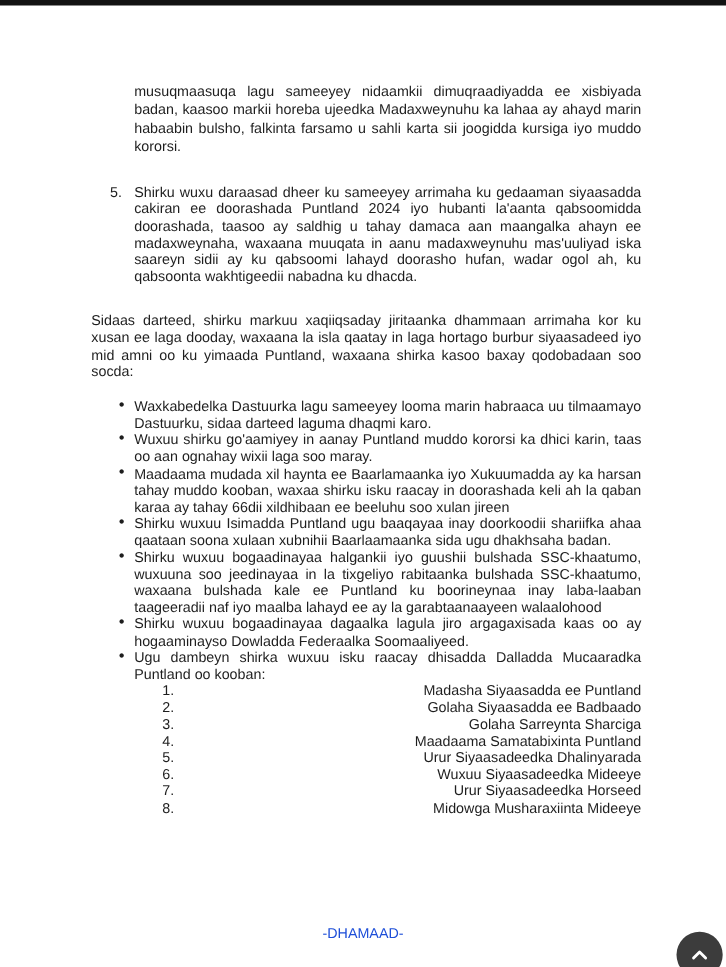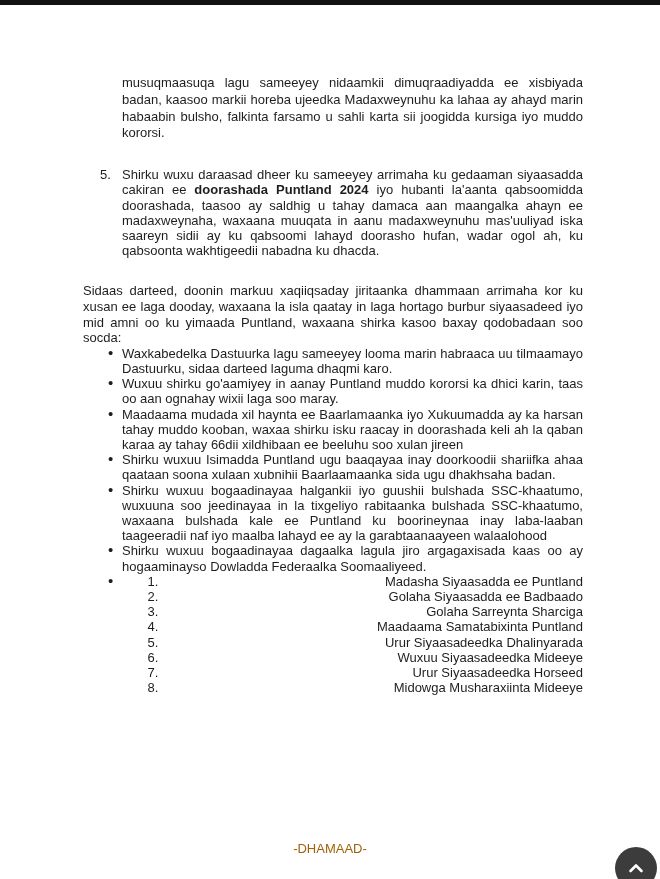--- a/index.html
+++ b/index.html
@@ -36,28 +36,28 @@
   .item5{
     display:flex;
     margin-top:25px;
     margin-left:17px;
     line-height:15.2px;
   }
   .item5 .num{
     flex:0 0 22px;
   }
   .item5 .body{ flex:1; }
-  b{ font-weight:bold; }
+  b{ font-weight:normal; }
   .conclusion{
     margin-top:25px;
     line-height:15.6px;
   }
   ul.resolutions{
     list-style:none;
-    margin-top:0;
+    margin-top:16px;
     line-height:15.2px;
   }
   ul.resolutions > li{
     position:relative;
     padding-left:39px;
   }
   ul.resolutions > li::before{
     content:"\2022";
     position:absolute;
     left:25px; top:-1px;
@@ -69,21 +69,21 @@
     padding-left:38px;
     text-align:right;
   }
   ol.coalition li{ padding-left:4px; }
   .end-marker{
     position:absolute;
     top:841px; left:0;
     width:660px;
     text-align:center;
     font-size:13px;
-    color:#a16207;
+    color:#1d4ed8;
   }
   .scroll-top{
     position:absolute;
     right:3px; bottom:-10px;
     width:42px; height:42px;
     border-radius:50%;
     background:#3c3c3c;
     border:none;
     cursor:pointer;
     display:flex;
@@ -100,30 +100,31 @@
 
   <div class="doc">
 
     <p class="intro">musuqmaasuqa lagu sameeyey nidaamkii dimuqraadiyadda ee xisbiyada badan, kaasoo markii horeba ujeedka Madaxweynuhu ka lahaa ay ahayd marin habaabin bulsho, falkinta farsamo u sahli karta sii joogidda kursiga iyo muddo kororsi.</p>
 
     <div class="item5">
       <span class="num">5.</span>
       <p class="body"><span>Shirku wuxu daraasad dheer ku sameeyey arrimaha ku gedaaman siyaasadda cakiran ee </span><b>doorashada Puntland 2024</b><span> iyo hubanti la'aanta qabsoomidda doorashada, taasoo ay saldhig u tahay damaca aan maangalka ahayn ee madaxweynaha, waxaana muuqata in aanu madaxweynuhu mas'uuliyad iska saareyn sidii ay ku qabsoomi lahayd doorasho hufan, wadar ogol ah, ku qabsoonta wakhtigeedii nabadna ku dhacda.</span></p>
     </div>
 
-    <p class="conclusion">Sidaas darteed, doonin markuu xaqiiqsaday jiritaanka dhammaan arrimaha kor ku xusan ee laga dooday, waxaana la isla qaatay in laga hortago burbur siyaasadeed iyo mid amni oo ku yimaada Puntland, waxaana shirka kasoo baxay qodobadaan soo socda:</p>
+    <p class="conclusion">Sidaas darteed, shirku markuu xaqiiqsaday jiritaanka dhammaan arrimaha kor ku xusan ee laga dooday, waxaana la isla qaatay in laga hortago burbur siyaasadeed iyo mid amni oo ku yimaada Puntland, waxaana shirka kasoo baxay qodobadaan soo socda:</p>
 
     <ul class="resolutions">
       <li><span>Waxkabedelka Dastuurka lagu sameeyey looma marin habraaca uu tilmaamayo Dastuurku, sidaa darteed laguma dhaqmi karo.</span></li>
       <li><span>Wuxuu shirku go'aamiyey in aanay Puntland muddo kororsi ka dhici karin, taas oo aan ognahay wixii laga soo maray.</span></li>
       <li><span>Maadaama mudada xil haynta ee Baarlamaanka iyo Xukuumadda ay ka harsan tahay muddo kooban, waxaa shirku isku raacay in doorashada keli ah la qaban karaa ay tahay 66dii xildhibaan ee beeluhu soo xulan jireen</span></li>
       <li><span>Shirku wuxuu Isimadda Puntland ugu baaqayaa inay doorkoodii shariifka ahaa qaataan soona xulaan xubnihii Baarlaamaanka sida ugu dhakhsaha badan.</span></li>
       <li><span>Shirku wuxuu bogaadinayaa halgankii iyo guushii bulshada SSC-khaatumo, wuxuuna soo jeedinayaa in la tixgeliyo rabitaanka bulshada SSC-khaatumo, waxaana bulshada kale ee Puntland ku boorineynaa inay laba-laaban taageeradii naf iyo maalba lahayd ee ay la garabtaanaayeen walaalohood</span></li>
       <li><span>Shirku wuxuu bogaadinayaa dagaalka lagula jiro argagaxisada kaas oo ay hogaaminayso Dowladda Federaalka Soomaaliyeed.</span></li>
       <li>
+        <span>Ugu dambeyn shirka wuxuu isku raacay dhisadda Dalladda Mucaaradka Puntland oo kooban:</span>
         <ol class="coalition">
           <li>Madasha Siyaasadda ee Puntland</li>
           <li>Golaha Siyaasadda ee Badbaado</li>
           <li>Golaha Sarreynta Sharciga</li>
           <li>Maadaama Samatabixinta Puntland</li>
           <li>Urur Siyaasadeedka Dhalinyarada</li>
           <li>Wuxuu Siyaasadeedka Mideeye</li>
           <li>Urur Siyaasadeedka Horseed</li>
           <li>Midowga Musharaxiinta Mideeye</li>
         </ol>

